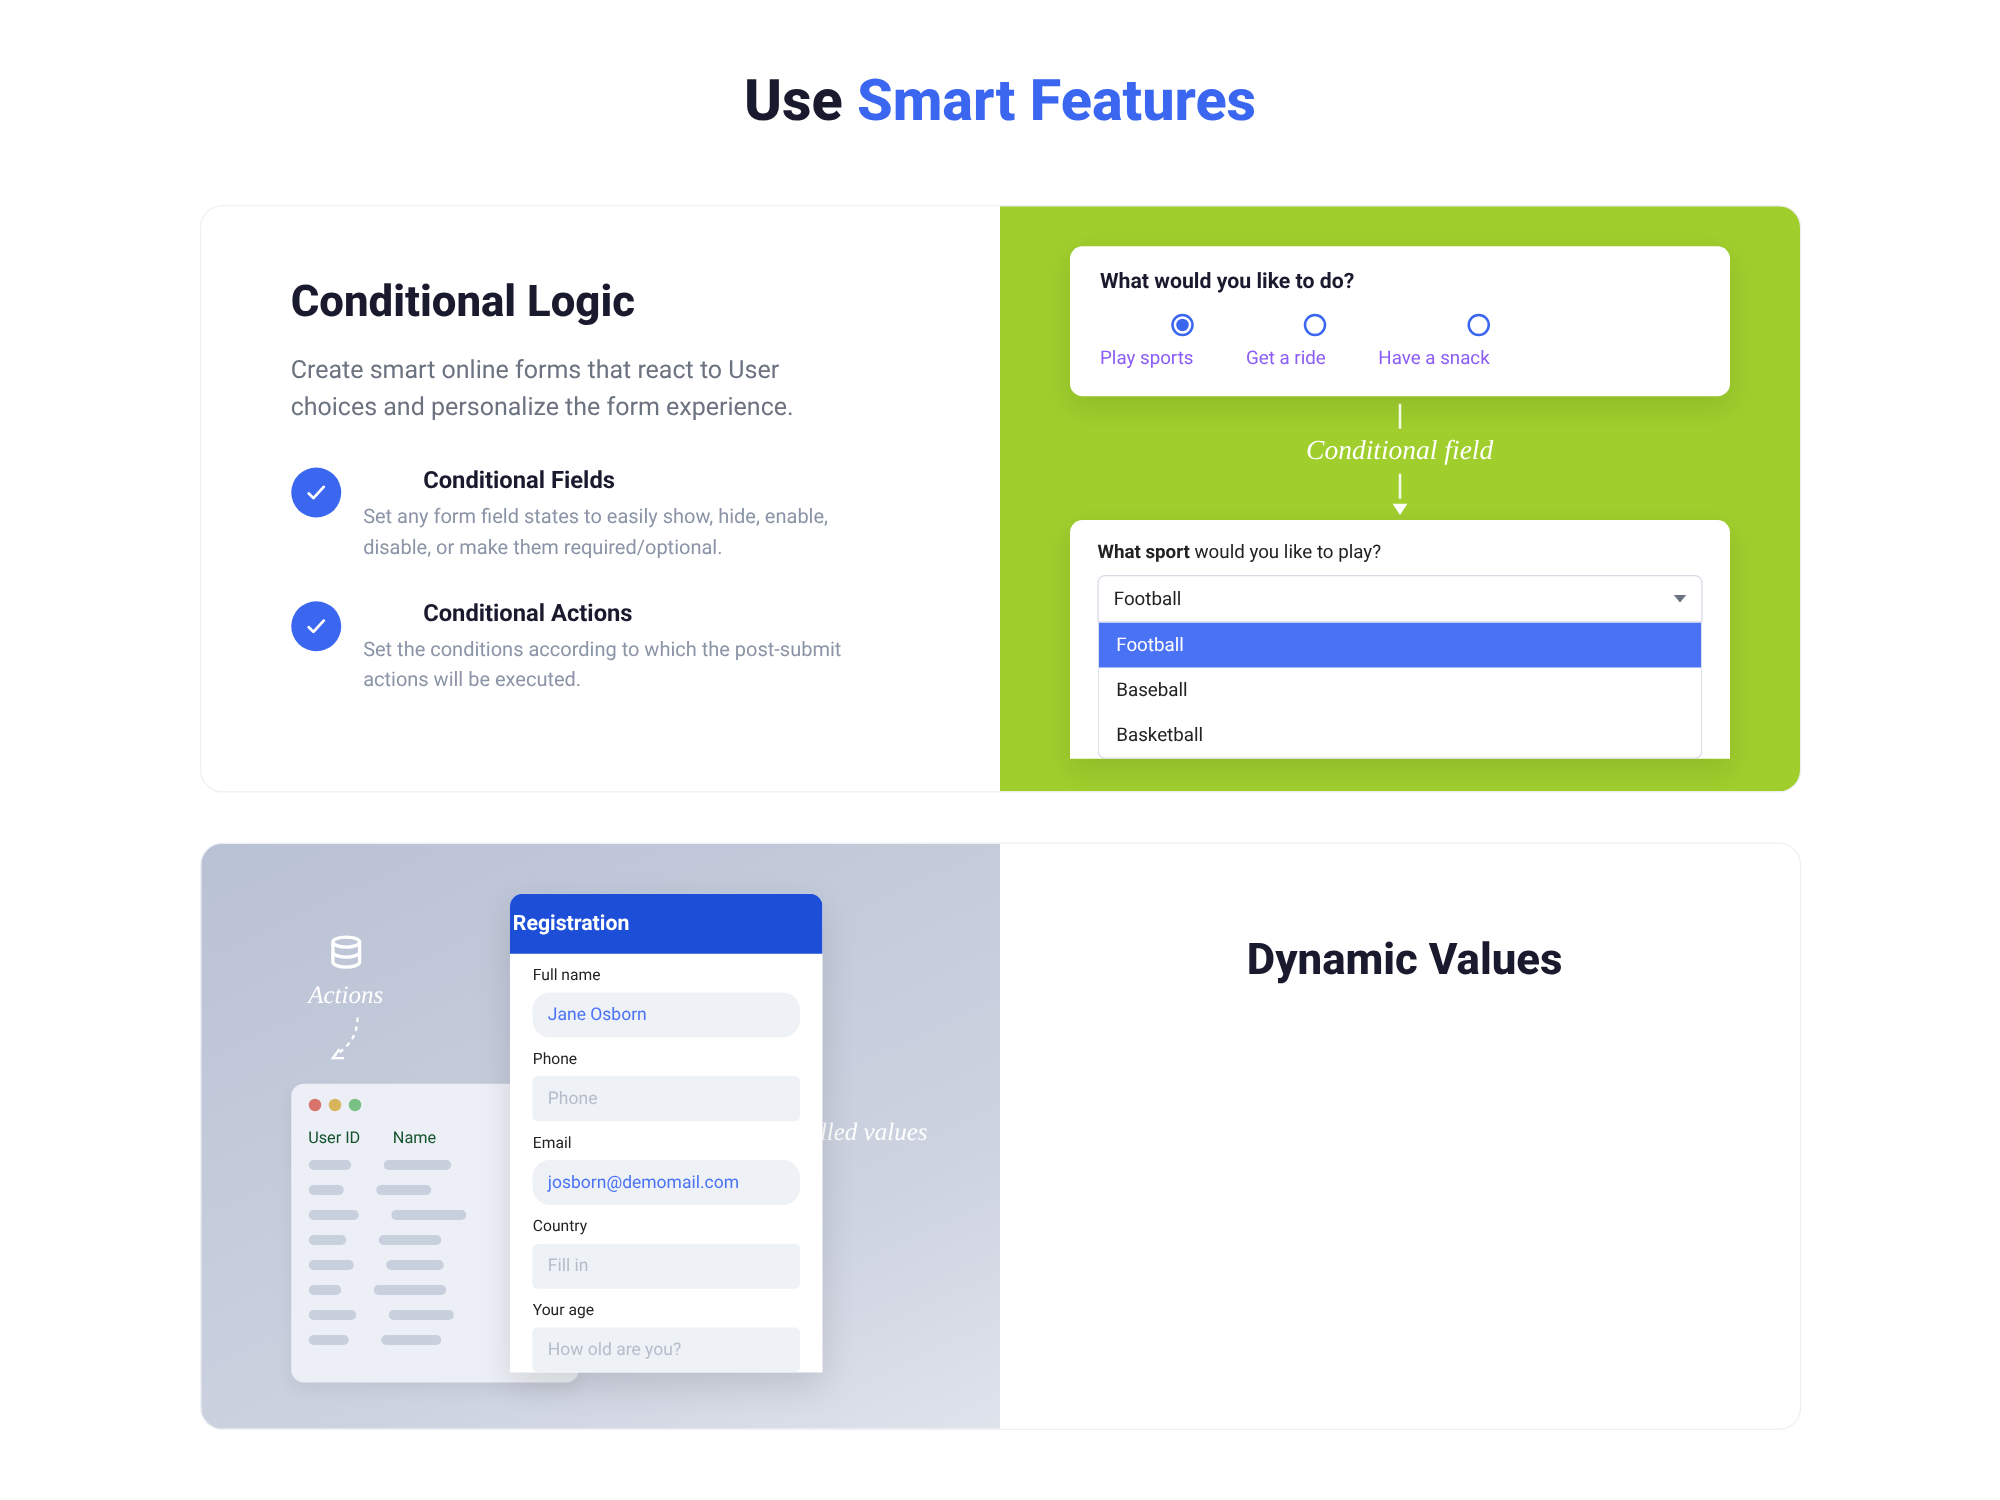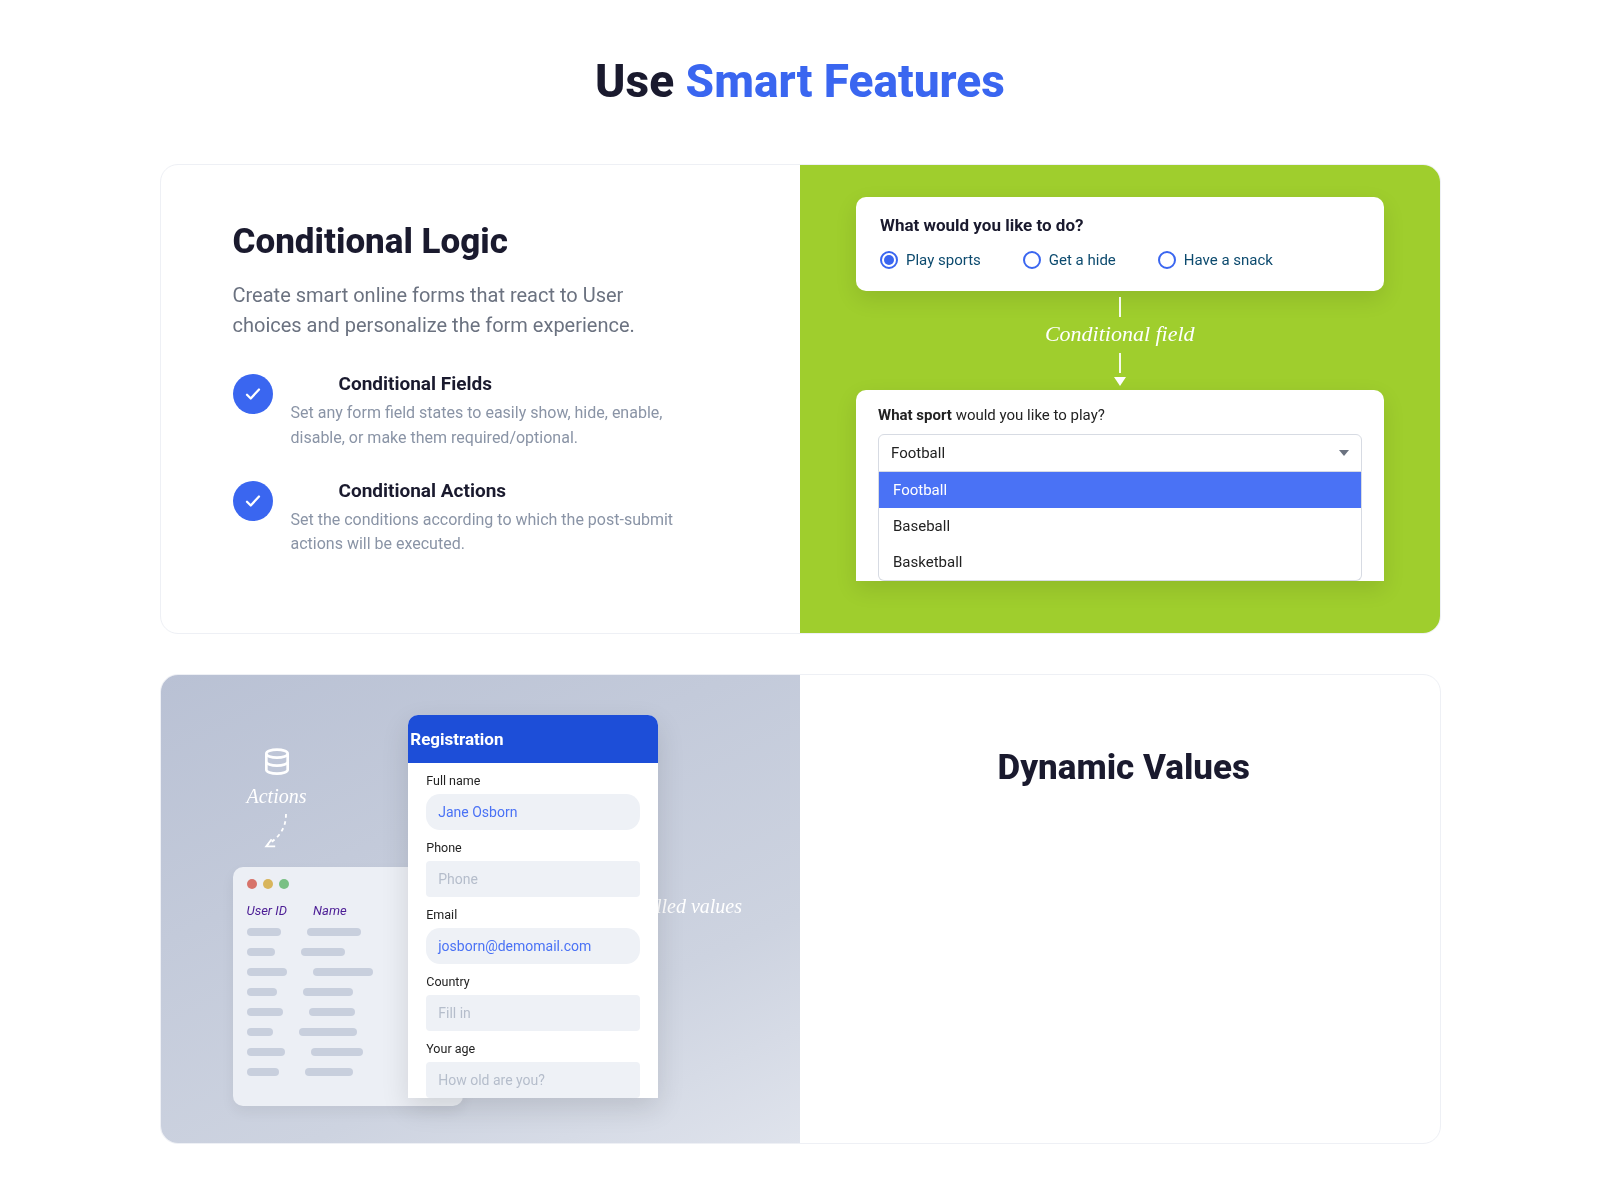--- a/index.html
+++ b/index.html
@@ -83,21 +83,21 @@
     width: 100%;
     background: #fff;
     border-radius: 10px;
     padding: 18px 24px 22px;
     box-shadow: 0 8px 22px rgba(0,0,0,0.10);
   }
   .mini-card .q {
     font-size: 17px; font-weight: 700; color: #1a1a2e; margin-bottom: 16px;
   }
   .radio-row { display: flex; gap: 42px; }
-  .radio-item { display: inline-flex; align-items: flex-start; gap: 8px; font-size: 15px; color: #0c4a6e; }
+  .radio-item { display: inline-flex; align-items: flex-end; gap: 8px; font-size: 15px; color: #8b5cf6; flex-direction: column; }
   .radio-dot {
     width: 18px; height: 18px; border: 2px solid #3a66f0; border-radius: 50%;
     display: inline-flex; align-items: center; justify-content: center;
   }
   .radio-dot.on::after {
     content: ""; width: 10px; height: 10px; background: #3a66f0; border-radius: 50%;
   }
   .hand-label {
     color: #fff; font-size: 22px; font-style: italic;
     font-family: "Comic Sans MS", "Bradley Hand", cursive;
@@ -151,21 +151,21 @@
   .db-arrow svg { width:36px; height:40px; }
 
   .grey-table {
     position:absolute; left:72px; top:192px;
     width:230px; background:#eceff5; border-radius:10px; padding:12px 14px 18px;
     box-shadow:0 6px 14px rgba(0,0,0,0.06);
   }
   .traffic { display:flex; gap:6px; margin-bottom:14px; }
   .traffic span { width:10px;height:10px;border-radius:50%; display:inline-block; }
   .t-red{background:#d7736a;} .t-yellow{background:#d8b55c;} .t-green{background:#79c084;}
-  .tbl-head { display:flex; gap:26px; font-size:13px; color:#4c1d95; margin-bottom:10px;font-style:italic; }
+  .tbl-head { display:flex; gap:26px; font-size:13px; color:#14532d; margin-bottom:10px; }
   .tbl-rows .row { display:flex; gap:26px; margin-bottom:12px; }
   .tbl-rows .cell {
     height:8px; background:#c8cfdd; border-radius:4px;
   }
 
   .reg-card {
     position:relative; z-index:2;
     width:250px; background:#fff; border-radius:10px 10px 0 0;
     box-shadow:0 10px 28px rgba(0,0,0,0.12);
     margin-left:106px;
@@ -232,21 +232,21 @@
       <div class="visual-pane vis-green">
         <div class="mini-card">
           <div class="q">What would you like to do?</div>
           <div class="radio-row">
             <label class="radio-item">
               <span class="radio-dot on"></span>
               <span>Play sports</span>
             </label>
             <label class="radio-item">
               <span class="radio-dot"></span>
-              <span>Get a hide</span>
+              <span>Get a ride</span>
             </label>
             <label class="radio-item">
               <span class="radio-dot"></span>
               <span>Have a snack</span>
             </label>
           </div>
         </div>
 
         <div class="connector">
           <div class="stem"></div>

